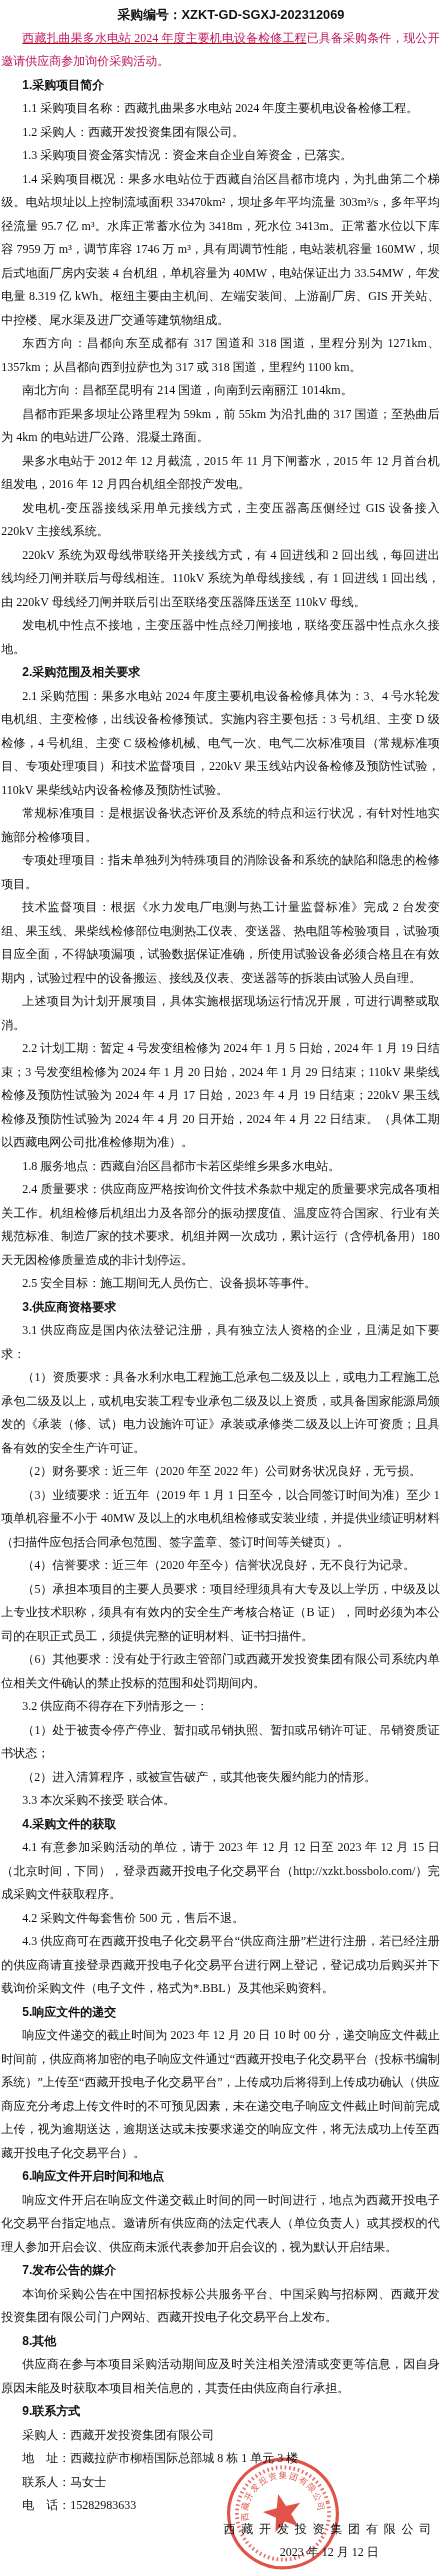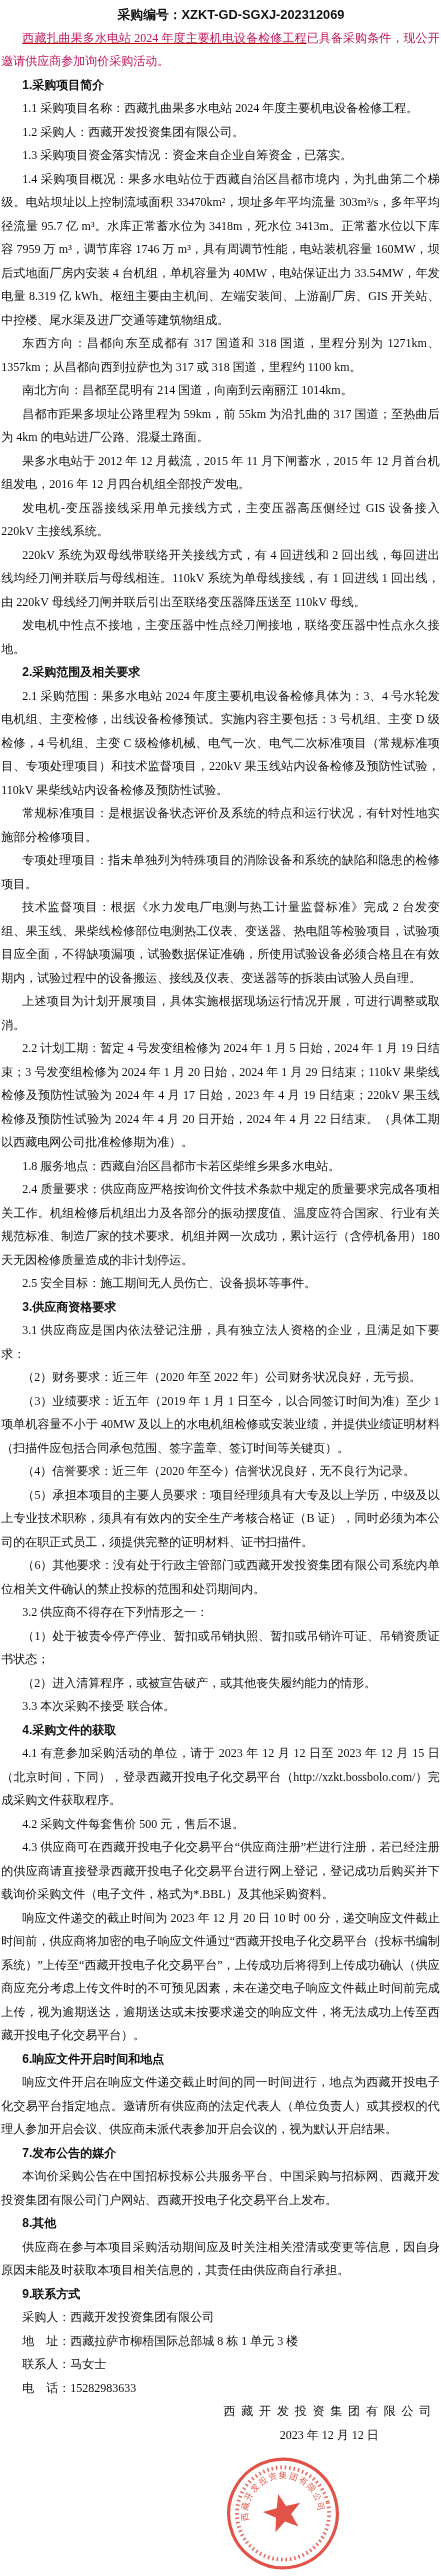--- a/index.html
+++ b/index.html
@@ -74,33 +74,35 @@
     <p><span>常规标准项目：是根据设备状态评价及系统的特点和运行状况，有针对性地实施部分检修项目。</span></p>
     <p><span>专项处理项目：指未单独列为特殊项目的消除设备和系统的缺陷和隐患的检修项目。</span></p>
     <p><span>技术监督项目：根据《水力发电厂电测与热工计量监督标准》完成 2 台发变组、果玉线、果柴线检修部位电测热工仪表、变送器、热电阻等检验项目，试验项目应全面，不得缺项漏项，试验数据保证准确，所使用试验设备必须合格且在有效期内，试验过程中的设备搬运、接线及仪表、变送器等的拆装由试验人员自理。</span></p>
     <p><span>上述项目为计划开展项目，具体实施根据现场运行情况开展，可进行调整或取消。</span></p>
     <p><span>2.2 计划工期：暂定 4 号发变组检修为 2024 年 1 月 5 日始，2024 年 1 月 19 日结束；3 号发变组检修为 2024 年 1 月 20 日始，2024 年 1 月 29 日结束；110kV 果柴线检修及预防性试验为 2024 年 4 月 17 日始，2023 年 4 月 19 日结束；220kV 果玉线检修及预防性试验为 2024 年 4 月 20 日开始，2024 年 4 月 22 日结束。（具体工期以西藏电网公司批准检修期为准）。</span></p>
     <p><span>1.8 服务地点：西藏自治区昌都市卡若区柴维乡果多水电站。</span></p>
     <p><span>2.4 质量要求：供应商应严格按询价文件技术条款中规定的质量要求完成各项相关工作。机组检修后机组出力及各部分的振动摆度值、温度应符合国家、行业有关规范标准、制造厂家的技术要求。机组并网一次成功，累计运行（含停机备用）180 天无因检修质量造成的非计划停运。</span></p>
     <p><span>2.5 安全目标：施工期间无人员伤亡、设备损坏等事件。</span></p>
     <p class="heading"><span>3.供应商资格要求</span></p>
     <p><span>3.1 供应商应是国内依法登记注册，具有独立法人资格的企业，且满足如下要求：</span></p>
+    <p><span>（1）资质要求：具备水利水电工程施工总承包二级及以上，或电力工程施工总承包二级及以上，或机电安装工程专业承包二级及以上资质，或具备国家能源局颁发的《承装（修、试）电力设施许可证》承装或承修类二级及以上许可资质；且具备有效的安全生产许可证。</span></p>
     <p><span>（2）财务要求：近三年（2020 年至 2022 年）公司财务状况良好，无亏损。</span></p>
     <p><span>（3）业绩要求：近五年（2019 年 1 月 1 日至今，以合同签订时间为准）至少 1 项单机容量不小于 40MW 及以上的水电机组检修或安装业绩，并提供业绩证明材料（扫描件应包括合同承包范围、签字盖章、签订时间等关键页）。</span></p>
     <p><span>（4）信誉要求：近三年（2020 年至今）信誉状况良好，无不良行为记录。</span></p>
     <p><span>（5）承担本项目的主要人员要求：项目经理须具有大专及以上学历，中级及以上专业技术职称，须具有有效内的安全生产考核合格证（B 证），同时必须为本公司的在职正式员工，须提供完整的证明材料、证书扫描件。</span></p>
     <p><span>（6）其他要求：没有处于行政主管部门或西藏开发投资集团有限公司系统内单位相关文件确认的禁止投标的范围和处罚期间内。</span></p>
     <p><span>3.2 供应商不得存在下列情形之一：</span></p>
     <p><span>（1）处于被责令停产停业、暂扣或吊销执照、暂扣或吊销许可证、吊销资质证书状态；</span></p>
     <p><span>（2）进入清算程序，或被宣告破产，或其他丧失履约能力的情形。</span></p>
     <p><span>3.3 本次采购</span><span class="u">不接受 </span><span>联合体。</span></p>
     <p class="heading"><span>4.采购文件的获取</span></p>
     <p><span>4.1 有意参加采购活动的单位，请于 2023 年 12 月 12 日至 2023 年 12 月 15 日（北京时间，下同），登录西藏开投电子化交易平台（http://xzkt.bossbolo.com/）完成采购文件获取程序。</span></p>
     <p><span>4.2 采购文件每套售价 500 元，售后不退。</span></p>
     <p><span>4.3 供应商可在西藏开投电子化交易平台“供应商注册”栏进行注册，若已经注册的供应商请直接登录西藏开投电子化交易平台进行网上登记，登记成功后购买并下载询价采购文件（电子文件，格式为*.BBL）及其他采购资料。</span></p>
+    <p class="heading"><span>5.响应文件的递交</span></p>
     <p><span>响应文件递交的截止时间为 2023 年 12 月 20 日 10 时 00 分，递交响应文件截止时间前，供应商将加密的电子响应文件通过“西藏开投电子化交易平台（投标书编制系统）”上传至“西藏开投电子化交易平台”，上传成功后将得到上传成功确认（供应商应充分考虑上传文件时的不可预见因素，未在递交电子响应文件截止时间前完成上传，视为逾期送达，逾期送达或未按要求递交的响应文件，将无法成功上传至西藏开投电子化交易平台）。</span></p>
     <p class="heading"><span>6.响应文件开启时间和地点</span></p>
     <p><span>响应文件开启在响应文件递交截止时间的同一时间进行，地点为西藏开投电子化交易平台指定地点。邀请所有供应商的法定代表人（单位负责人）或其授权的代理人参加开启会议、供应商未派代表参加开启会议的，视为默认开启结果。</span></p>
     <p class="heading"><span>7.发布公告的媒介</span></p>
     <p><span>本询价采购公告在中国招标投标公共服务平台、中国采购与招标网、西藏开发投资集团有限公司门户网站、西藏开投电子化交易平台上发布。</span></p>
     <p class="heading"><span>8.其他</span></p>
     <p><span>供应商在参与本项目采购活动期间应及时关注相关澄清或变更等信息，因自身原因未能及时获取本项目相关信息的，其责任由供应商自行承担。</span></p>
     <p class="heading"><span>9.联系方式</span></p>
     <p class="contact-line"><span>采购人：西藏开发投资集团有限公司</span></p>
     <p class="contact-line"><span>地　址：西藏拉萨市柳梧国际总部城 8 栋 1 单元 3 楼</span></p>

